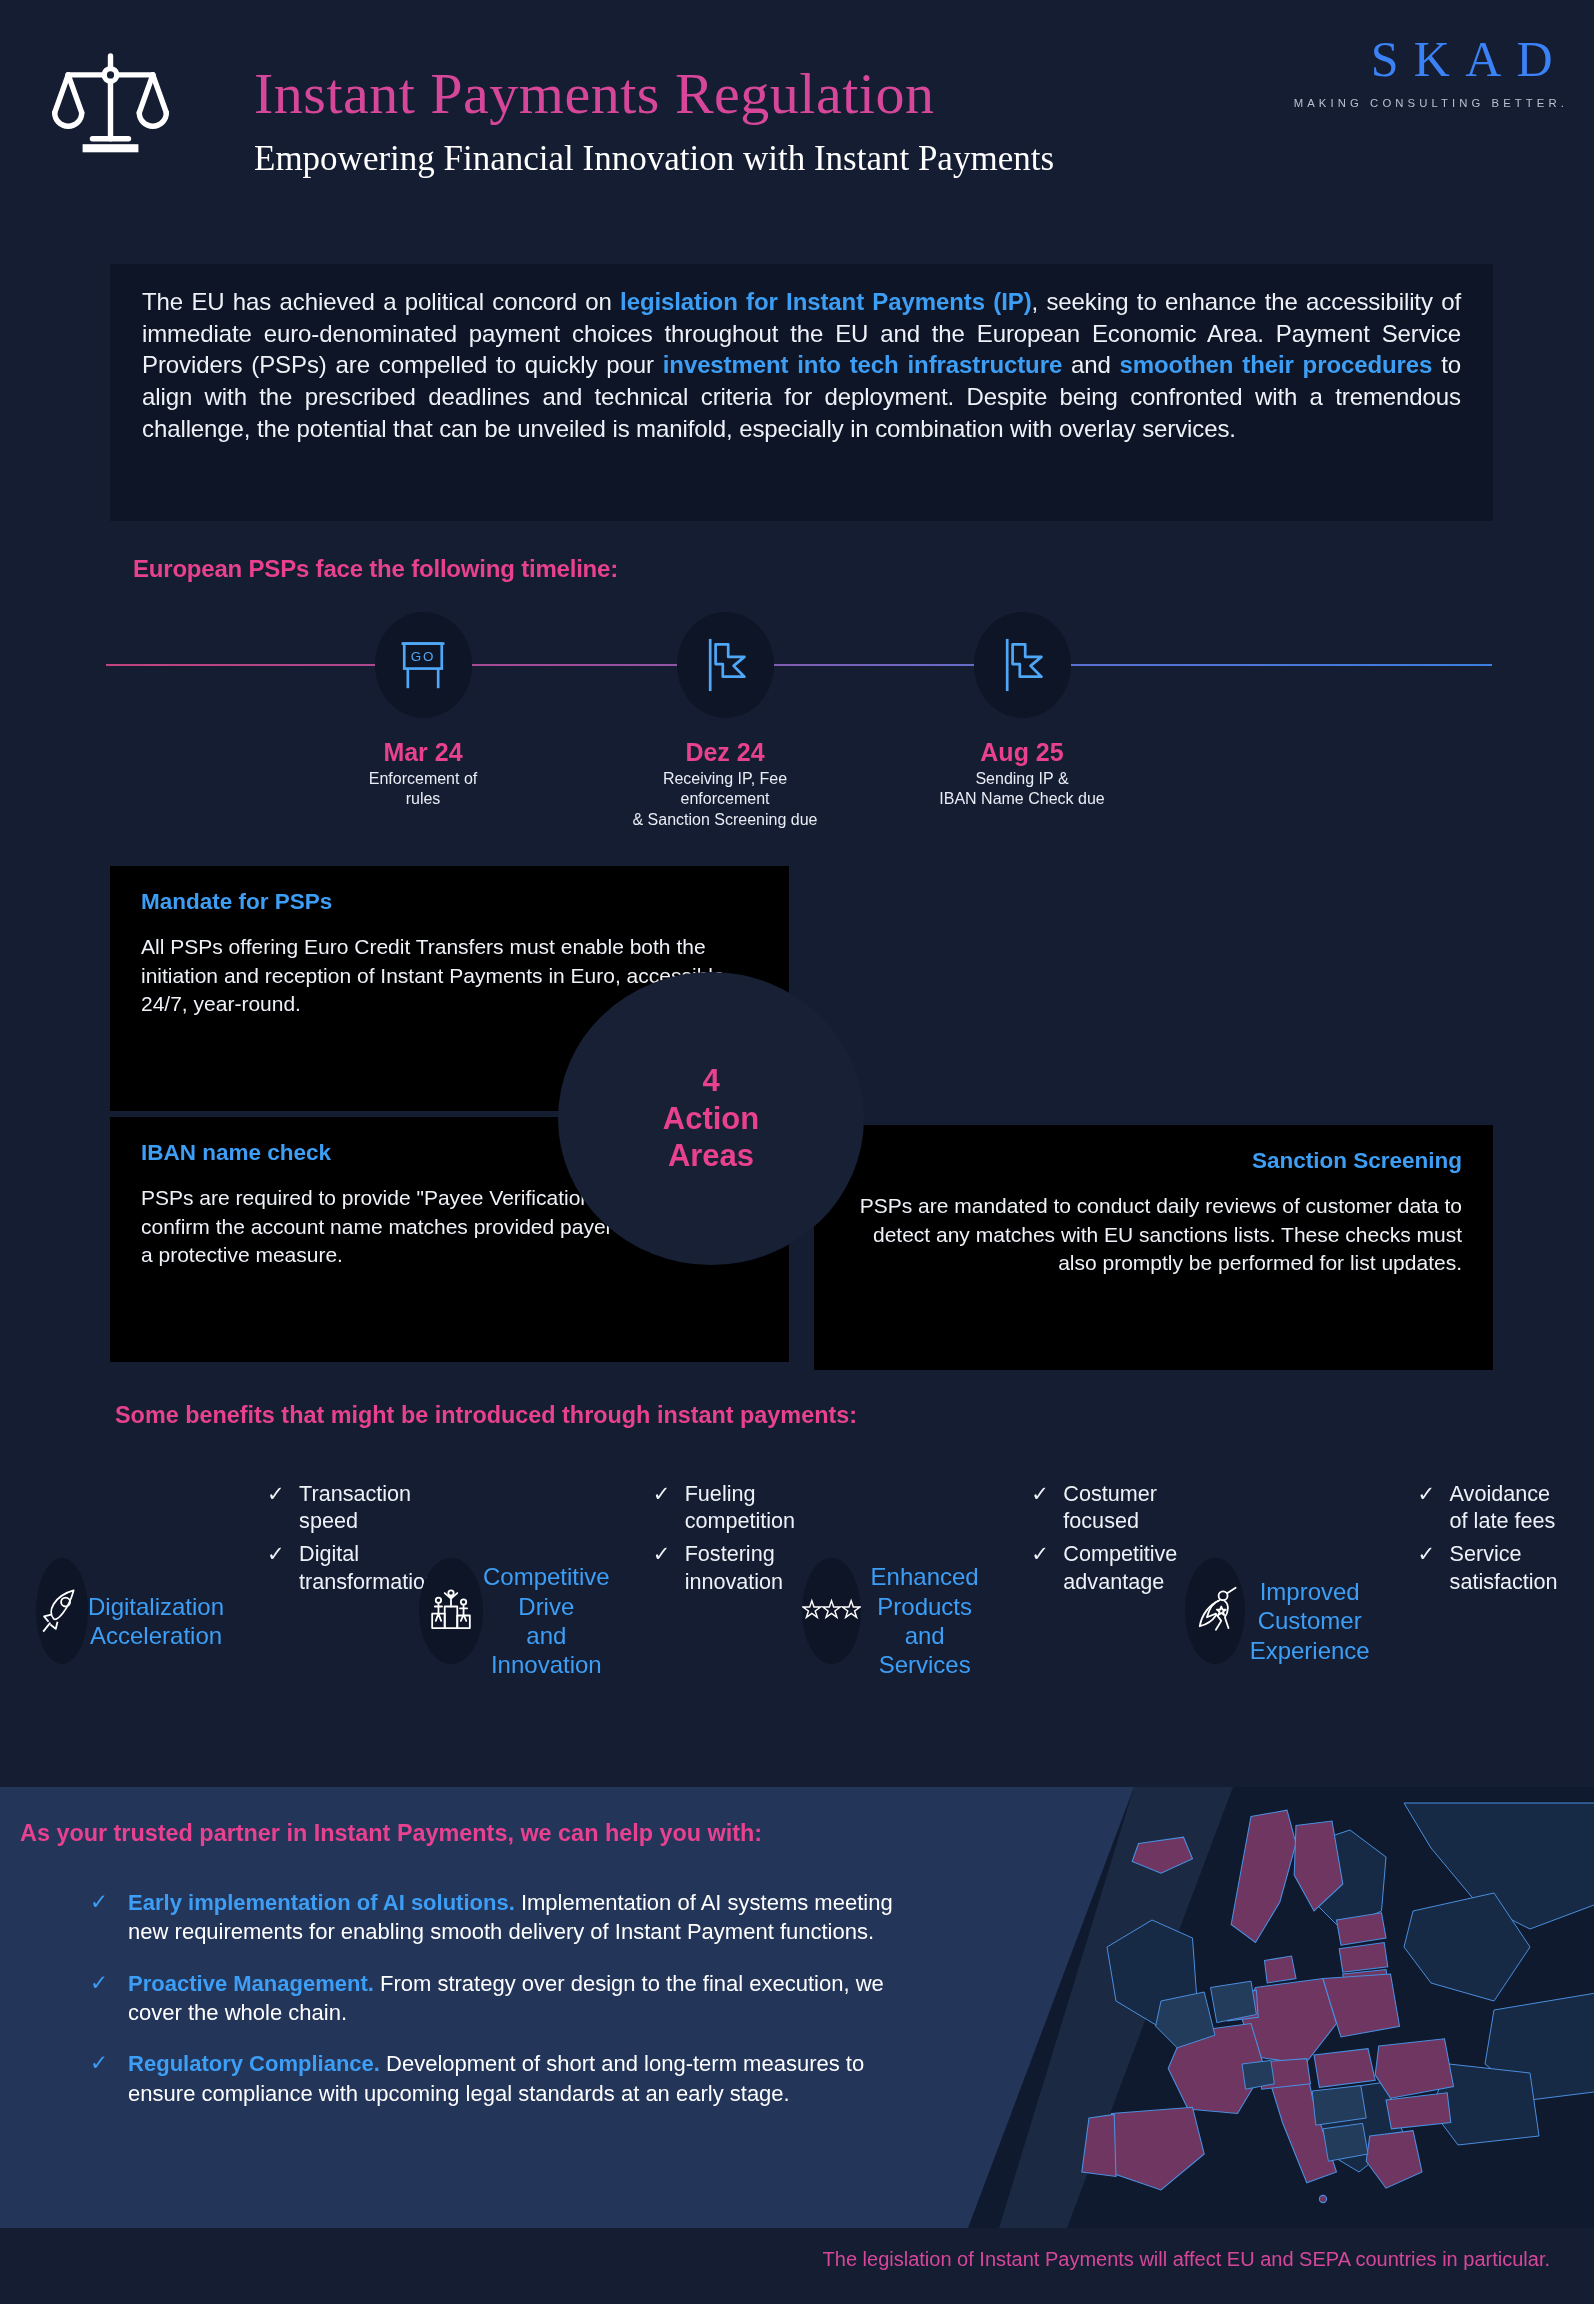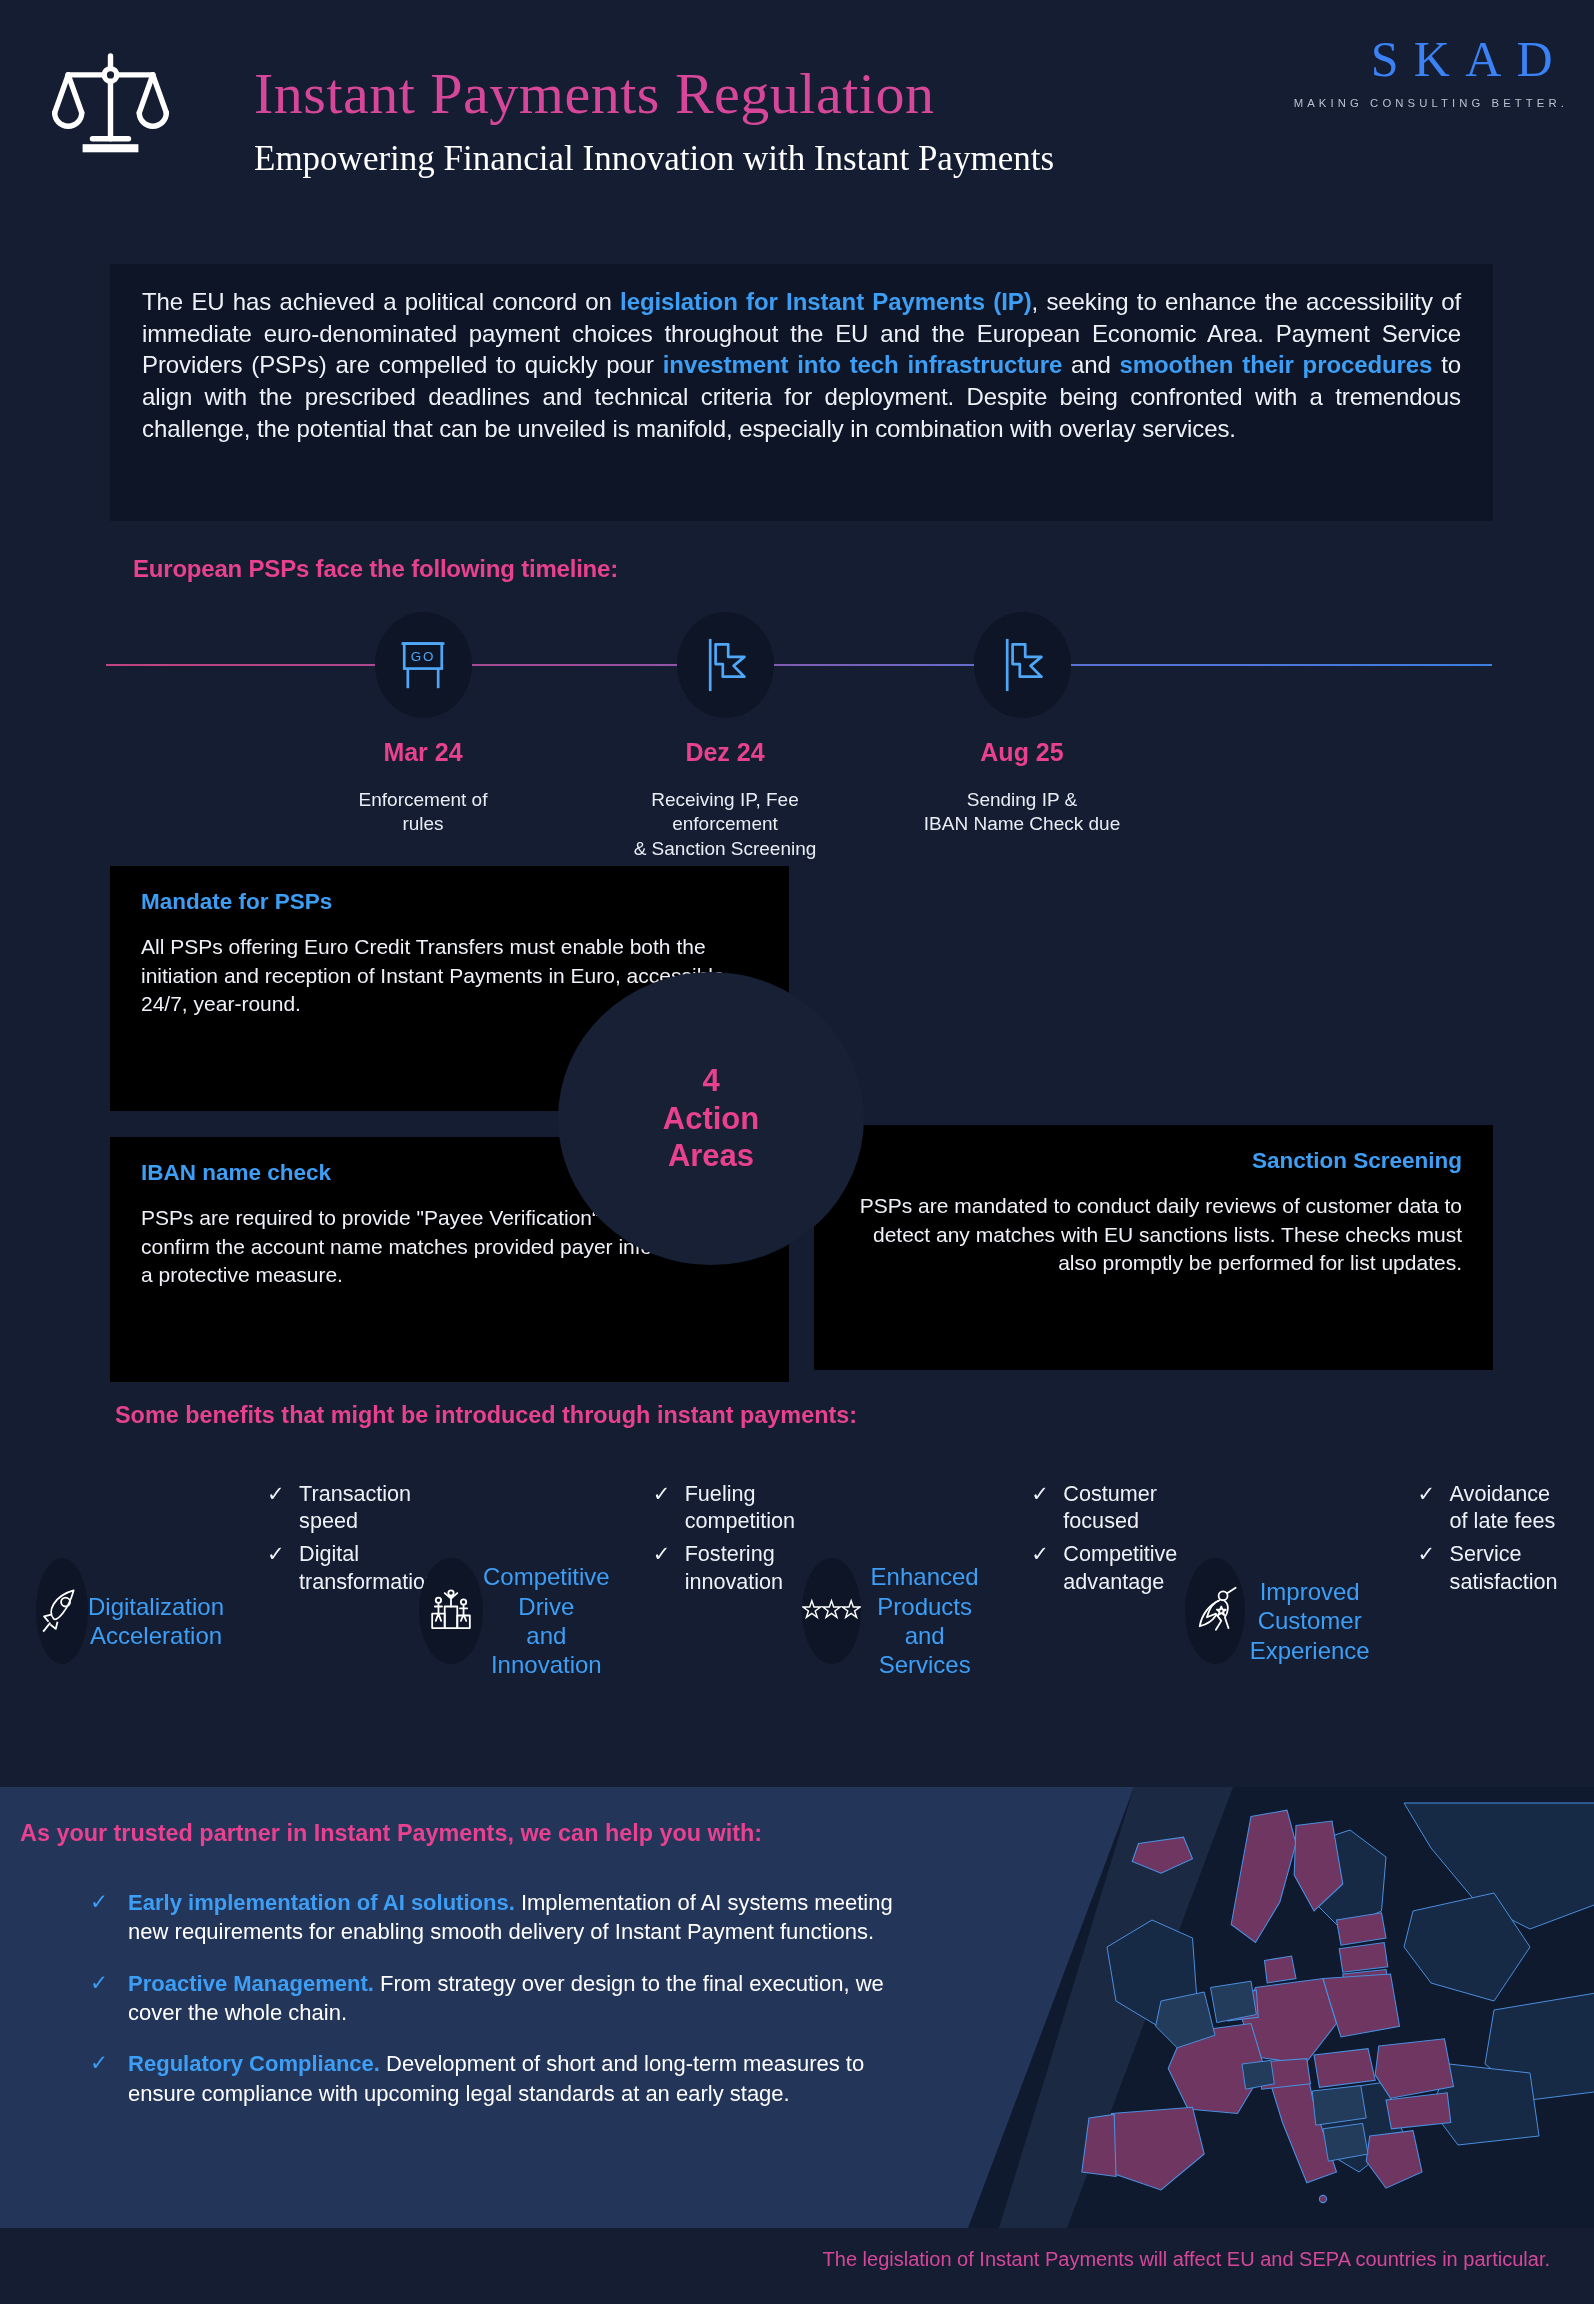--- a/index.html
+++ b/index.html
@@ -59,31 +59,31 @@
   .tl-node { position: absolute; top: 0; width: 198px; text-align: center; }
   .tl-bubble {
     width: 97px; height: 106px; margin: 0 auto; border-radius: 50%;
     background: #0e1526; display: flex; align-items: center; justify-content: center;
     position: relative; z-index: 2;
   }
   .tl-date {
     margin-top: 20px; font-size: 25px; font-weight: bold; color: #e8418f;
   }
   .tl-desc {
-    margin-top: 21px; font-size: 19px; color: #e9edf4; line-height: 1.28; white-space: pre-line;
+    margin-top: 2px; font-size: 16px; color: #e9edf4; line-height: 1.28; white-space: pre-line;
   }
 
   
   .aa { position: absolute; left: 110px; top: 866px; width: 1383px; height: 504px; }
   .aa-cell {
     position: absolute; background: #000000; padding: 23.4px 31px;
   }
   .aa-tl { left: 0;    top: 0;   width: 679px; height: 245px; }
   .aa-tr { left: 704px; top: 0;   width: 679px; height: 245px; }
-  .aa-bl { left: 0;    top: 271px; width: 679px; height: 245px; }
+  .aa-bl { left: 0;    top: 251px; width: 679px; height: 245px; }
   .aa-br { left: 704px; top: 259px; width: 679px; height: 245px; }
   .aa-title { font-size: 22.5px; font-weight: bold; color: #3d9ef5; }
   .aa-body { margin-top: 18px; font-size: 21px; color: #eef2f8; line-height: 1.36; }
   .aa-tr .aa-title, .aa-tr .aa-body,
   .aa-br .aa-title, .aa-br .aa-body { text-align: right; }
   .aa-center {
     position: absolute; left: 448px; top: 106px; width: 306px; height: 293px;
     border-radius: 50%; background: #172034; z-index: 5;
     display: flex; flex-direction: column; align-items: center; justify-content: center;
   }

